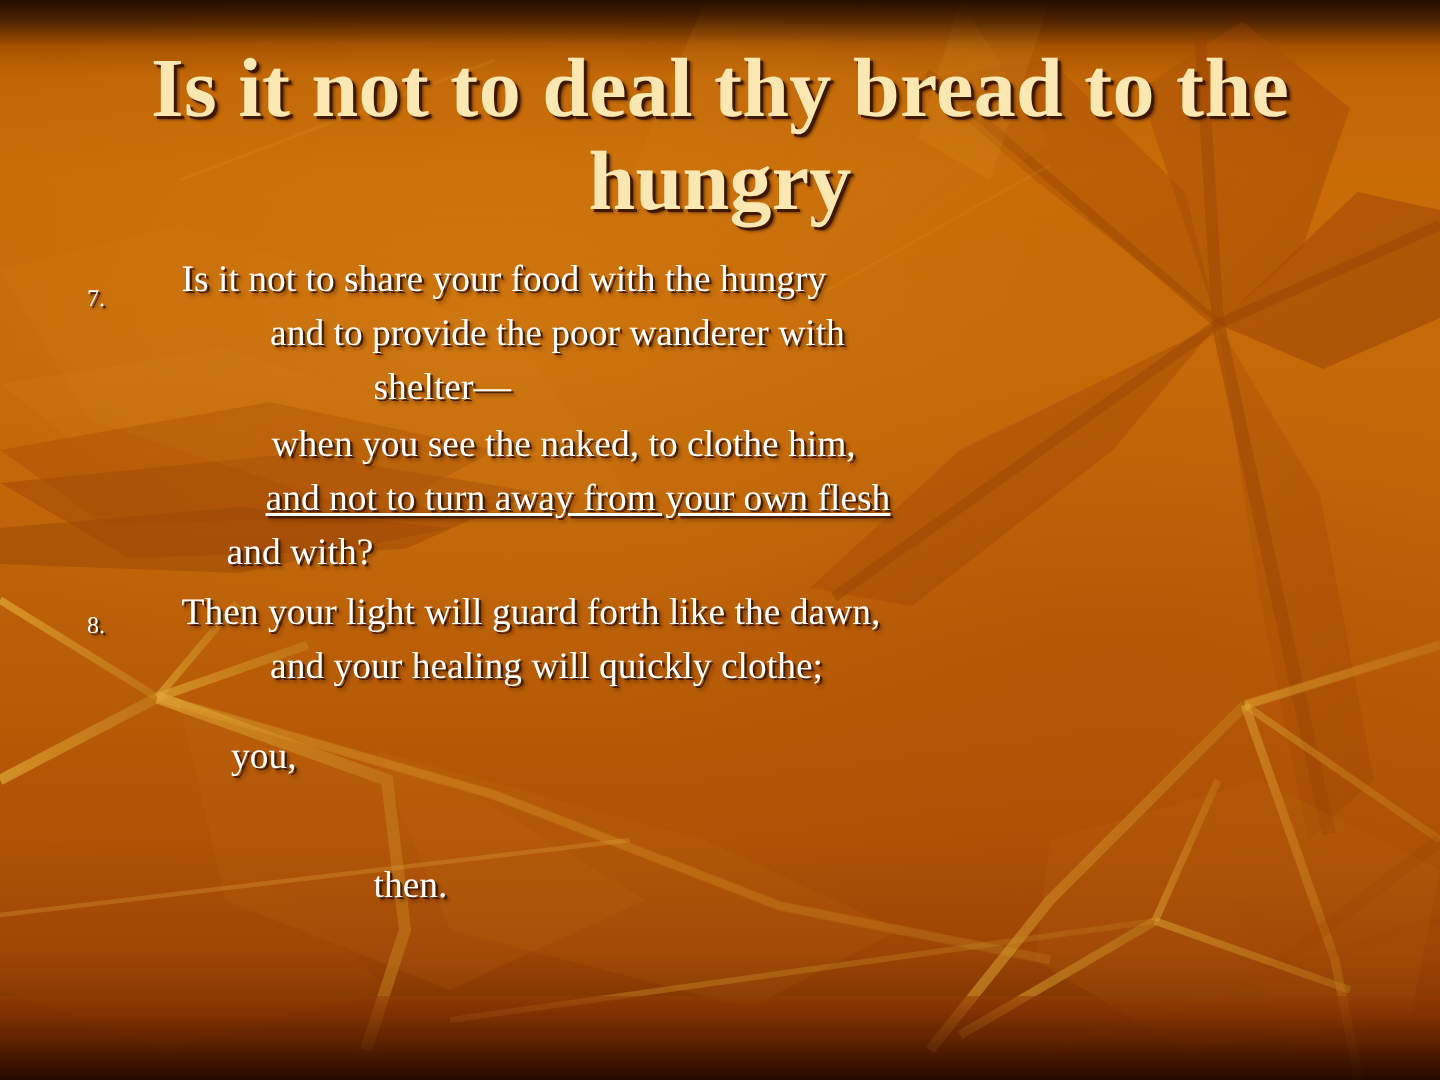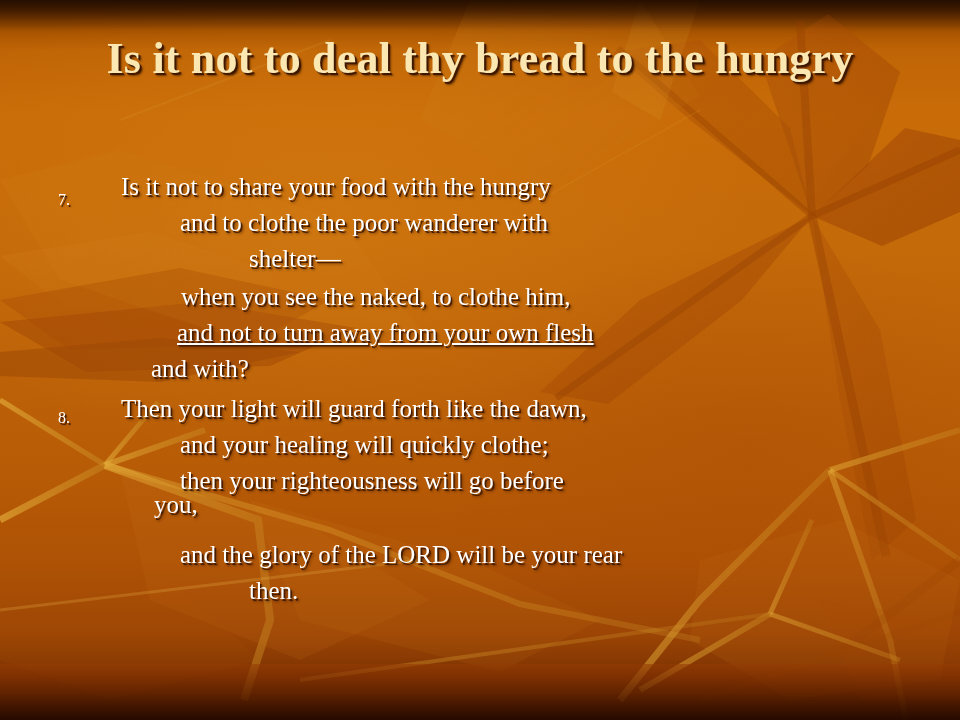--- a/index.html
+++ b/index.html
@@ -74,21 +74,21 @@
   }
 
   
   .title {
     position: absolute;
     left: 56px;
     top: 28px;
     width: 848px;
     text-align: center;
     color: #fbe7b2;
-    font-size: 44px;
+    font-size: 56px;
     font-weight: bold;
     line-height: 62px;
     letter-spacing: 0.2px;
     text-shadow:
       2px 2px 0 rgba(60,22,0,0.92),
       3px 3px 2px rgba(45,16,0,0.55);
   }
 
   
   .body-block {
@@ -227,31 +227,29 @@
   <div class="top-vignette"></div>
   <div class="bottom-band"></div>
 
   <div class="title">Is it not to deal thy bread to the hungry</div>
 
   <div class="body-block">
 
     <div class="para" style="top:172px; height:220px;">
       <div class="marker" style="left:58px; top:20px;">7.</div>
       <div class="line" style="left:121px; top:0px;">Is it not to share your food with the hungry</div>
-      <div class="line" style="left:180px; top:36px;">and to clothe the poor wanderer with</div>
+      <div class="line" style="left:180px; top:36px;">and to provide the poor wanderer with</div>
       <div class="line" style="left:181px; top:110px;">when you see the naked, to clothe him,</div>
       <div class="line" style="left:249px; top:72px;">shelter—</div>
       <div class="line" style="left:177px; top:146px;text-decoration:underline;">and not to turn away from your own flesh</div>
       <div class="line" style="left:151px; top:182px;">and with?</div>
     </div>
 
     <div class="para" style="top:394px; height:220px;">
       <div class="marker" style="left:58px; top:16px;">8.</div>
       <div class="line" style="left:121px; top:0px;">Then your light will guard forth like the dawn,</div>
       <div class="line" style="left:180px; top:36px;">and your healing will quickly clothe;</div>
-      <div class="line" style="left:180px; top:72px;">then your righteousness will go before</div>
       <div class="line" style="left:154px; top:96px;">you,</div>
-      <div class="line" style="left:180px; top:146px;">and the glory of the LORD will be your rear</div>
       <div class="line" style="left:249px; top:182px;">then.</div>
     </div>
 
   </div>
 </div>
 
 </body></html>

